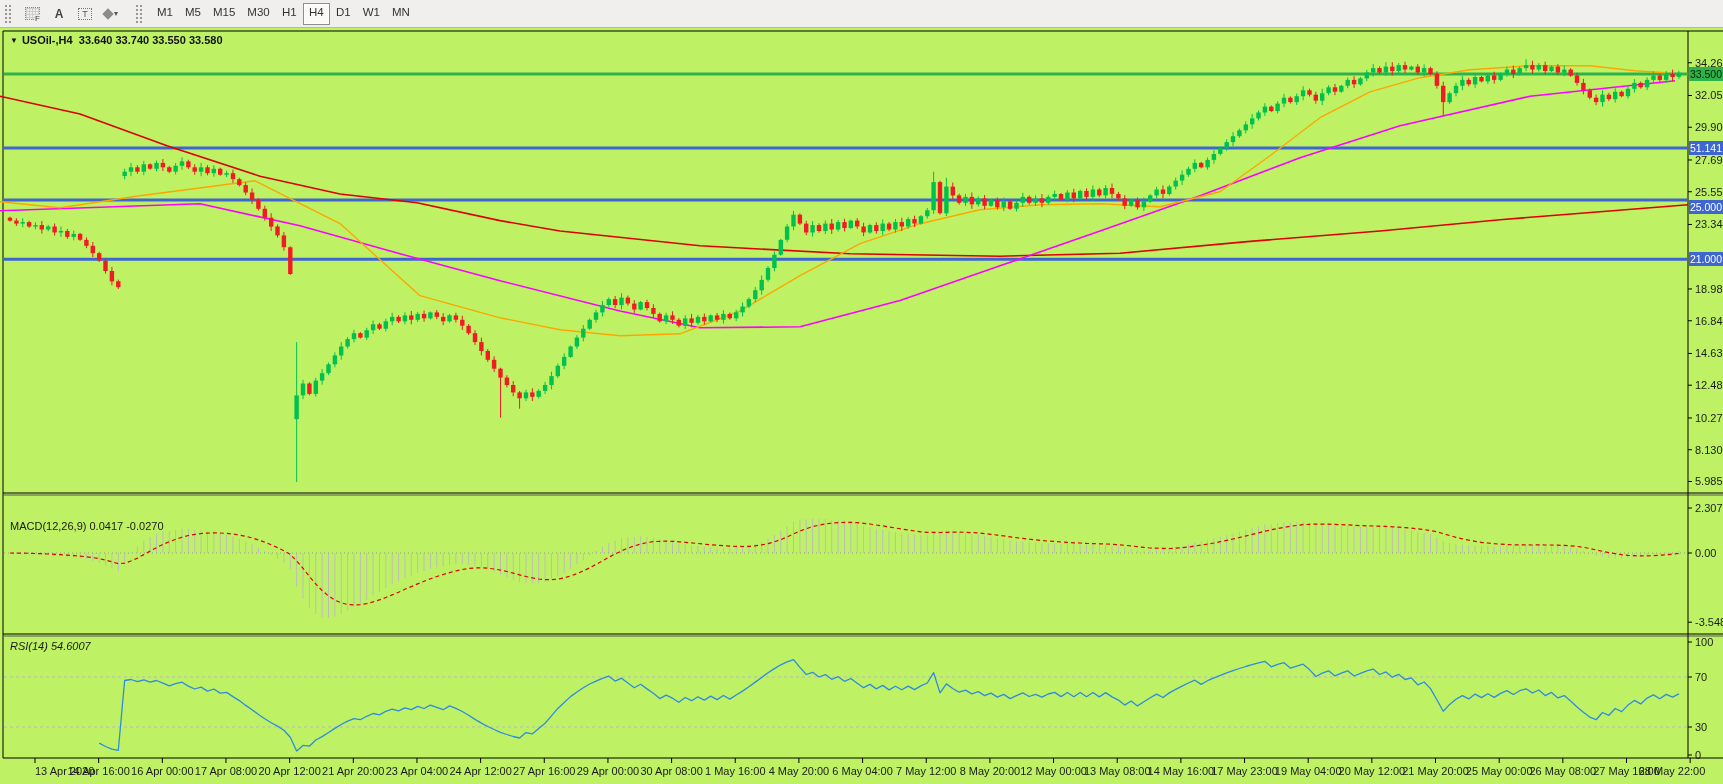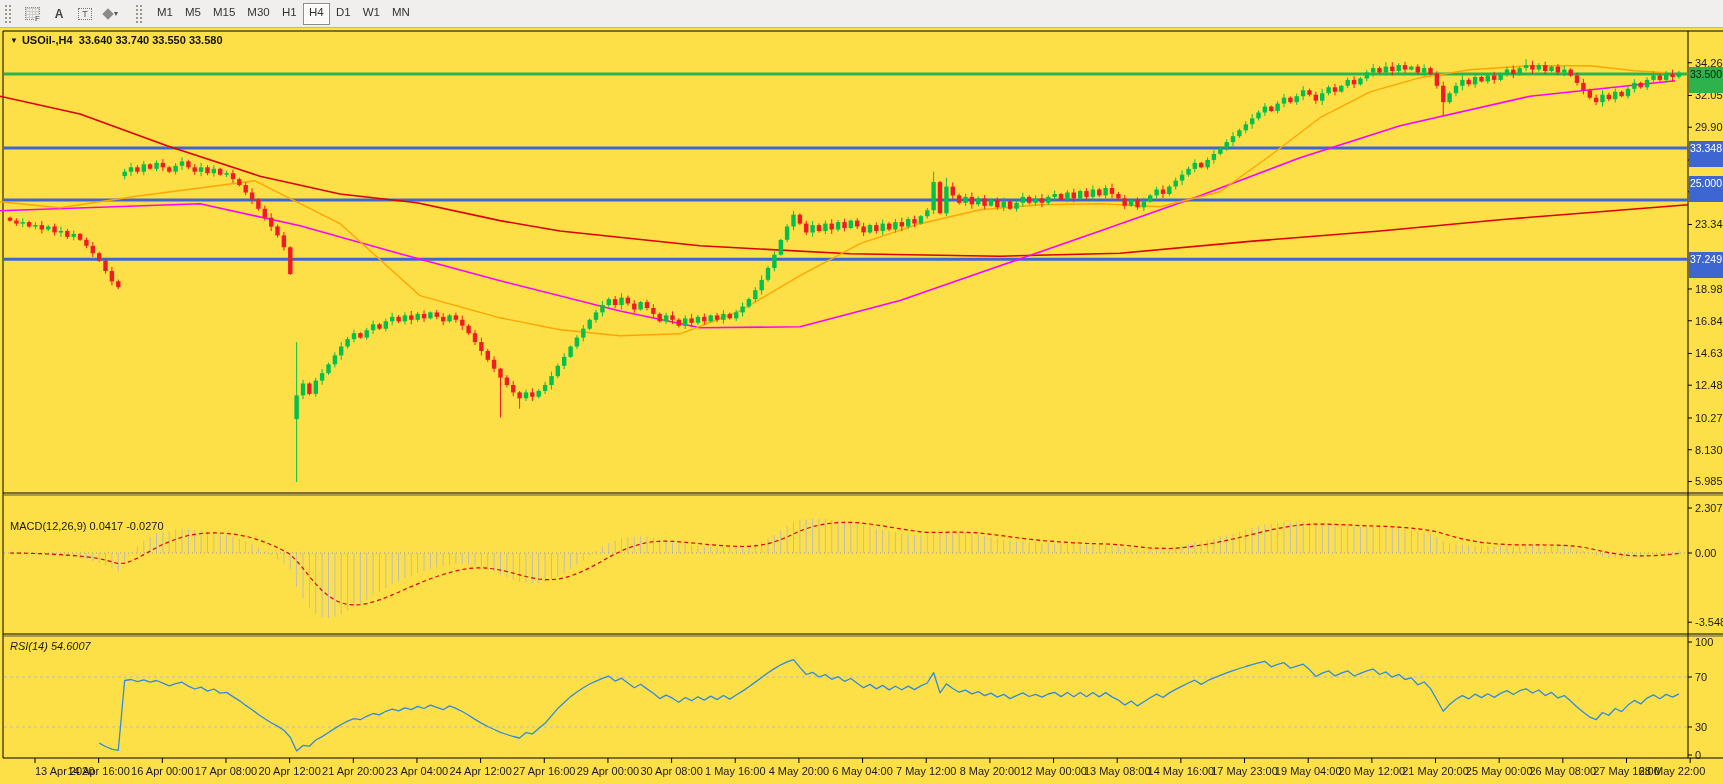--- a/index.html
+++ b/index.html
@@ -21,30 +21,30 @@
                              linear-gradient(90deg,#cfcdc8 1px, transparent 1px);
             background-size:3px 3px; }
   .grid-f::after { content:"F"; position:absolute; right:-1px; bottom:-4px; font-size:8px; color:#333;
                    background:#f0efee; line-height:8px; }
   .diamond { display:inline-block; width:8px; height:8px; background:#8a8a8a; transform:rotate(45deg); margin-right:2px; }
   .caret { font-size:8px; color:#555; }
   .tf-btn { height:22px; min-width:27px; text-align:center; font-size:11.5px; color:#333;
             border:1px solid transparent; padding:2px 5px; }
   .tf-btn.active { background:#fbfaf8; border:1px solid #8f8d88; box-shadow:inset 0 0 0 1px #fff; }
   
-  .chart-wrap { position:absolute; left:0; top:28px; width:1723px; height:756px; background:#fde047;padding-left:38px; }
+  .chart-wrap { position:absolute; left:0; top:28px; width:1723px; height:756px; background:#bef264;padding-left:38px; }
   .pane-label { position:absolute; font-size:11px; color:#1a1a1a; z-index:5; white-space:nowrap; }
   #symbol-header { left:10px; top:6px; font-weight:bold; color:#111; }
   #symbol-header .tri { font-size:8px; vertical-align:1px; margin-right:4px; }
   #macd-label { left:10px; top:492px;text-align:center; }
   #rsi-label  { left:10px; top:612px;font-style:italic; }
   #annotation { position:absolute; left:1282px; top:306px; font-size:40px; color:#e62222;
                 z-index:6; white-space:nowrap; letter-spacing:1px; }
   #badges { position:absolute; left:0; top:0; width:100%; height:100%; z-index:5; pointer-events:none; }
-  .badge { position:absolute; left:1689px; width:34px; height:26px; font-size:10.5px;
+  .badge { position:absolute; left:1689px; width:34px; height:14px; font-size:10.5px;
            line-height:14px; text-align:center; color:#fff; }
   svg { position:absolute; left:0; top:0; }
   text { font-family:"Liberation Sans", sans-serif; }
 </style>
 </head>
 <body>
 
 <div class="toolbar">
   <div class="drag-handle"></div>
   <div class="tb-btn">
@@ -79,23 +79,23 @@
     <span class="tri">▼</span><span>USOil-,H4</span>&nbsp;&nbsp;<span>33.640 33.740 33.550 33.580</span>
   </div>
   <div class="pane-label" id="macd-label">
     <span>MACD(12,26,9)</span> <span>0.0417 -0.0270</span>
   </div>
   <div class="pane-label" id="rsi-label">
     <span>RSI(14) 54.6007</span>
   </div>
   <div id="badges">
       <div class="badge" style="top: 39px; background: rgb(46, 178, 76); color: rgb(0, 34, 0);">33.500</div>
-      <div class="badge" style="top: 113.05px; background: rgb(62, 102, 210); color: rgb(255, 255, 255);">33.348</div>
-      <div class="badge" style="top: 148px; background: rgb(62, 102, 210); color: rgb(255, 255, 255);">25.000</div>
-      <div class="badge" style="top: 224.125px; background: rgb(62, 102, 210); color: rgb(255, 255, 255);">37.249</div>
+      <div class="badge" style="top: 113.05px; background: rgb(62, 102, 210); color: rgb(255, 255, 255);">51.141</div>
+      <div class="badge" style="top: 172px; background: rgb(62, 102, 210); color: rgb(255, 255, 255);">25.000</div>
+      <div class="badge" style="top: 224.125px; background: rgb(62, 102, 210); color: rgb(255, 255, 255);">21.000</div>
     </div>
   <svg id="plot" width="1723" height="756">
       <line x1="3" y1="3" x2="1723" y2="3" stroke="#000" stroke-width="1"></line>
       <line x1="3" y1="3" x2="3" y2="730" stroke="#000" stroke-width="1"></line>
       <line x1="3" y1="465" x2="1723" y2="465" stroke="#000" stroke-width="1"></line>
       <line x1="3" y1="467" x2="1723" y2="467" stroke="#555" stroke-width="1"></line>
       <line x1="3" y1="606" x2="1723" y2="606" stroke="#000" stroke-width="1"></line>
       <line x1="3" y1="608" x2="1723" y2="608" stroke="#555" stroke-width="1"></line>
       <line x1="3" y1="730" x2="1723" y2="730" stroke="#000" stroke-width="1"></line>
       <line x1="1688" y1="3" x2="1688" y2="730" stroke="#000" stroke-width="1"></line>

